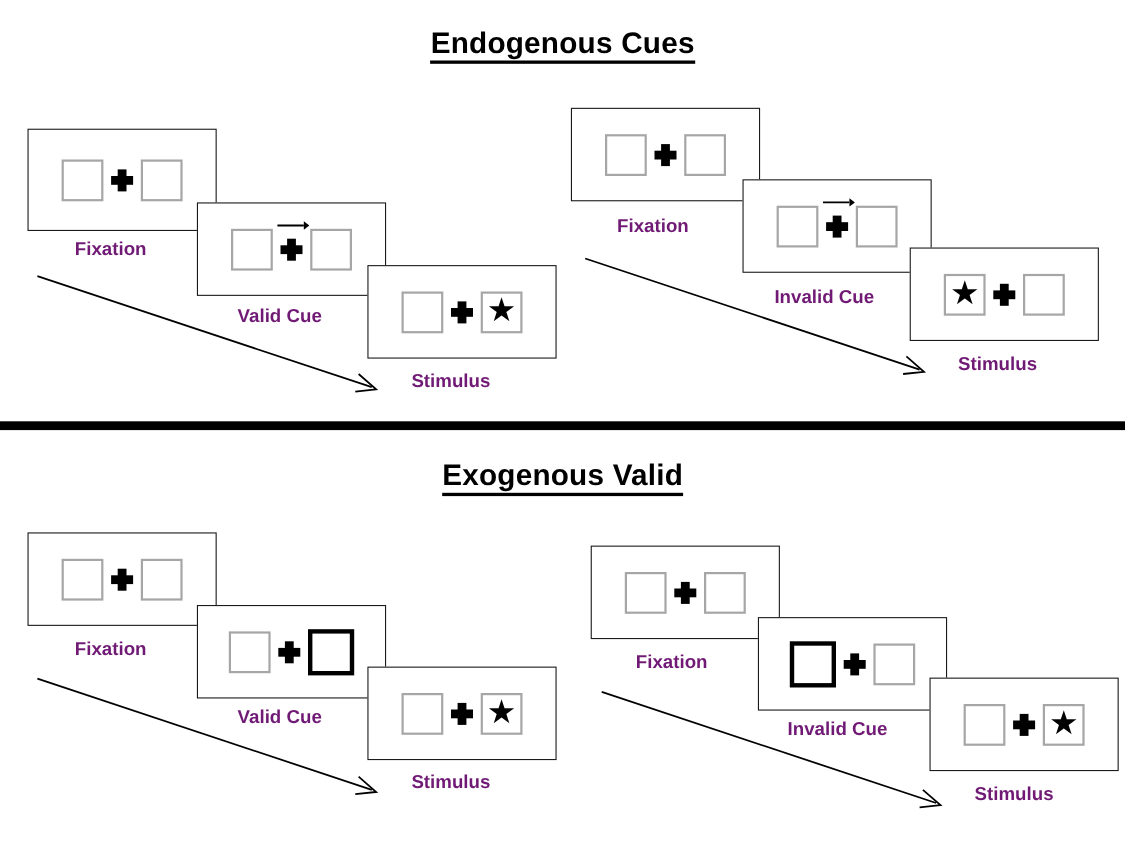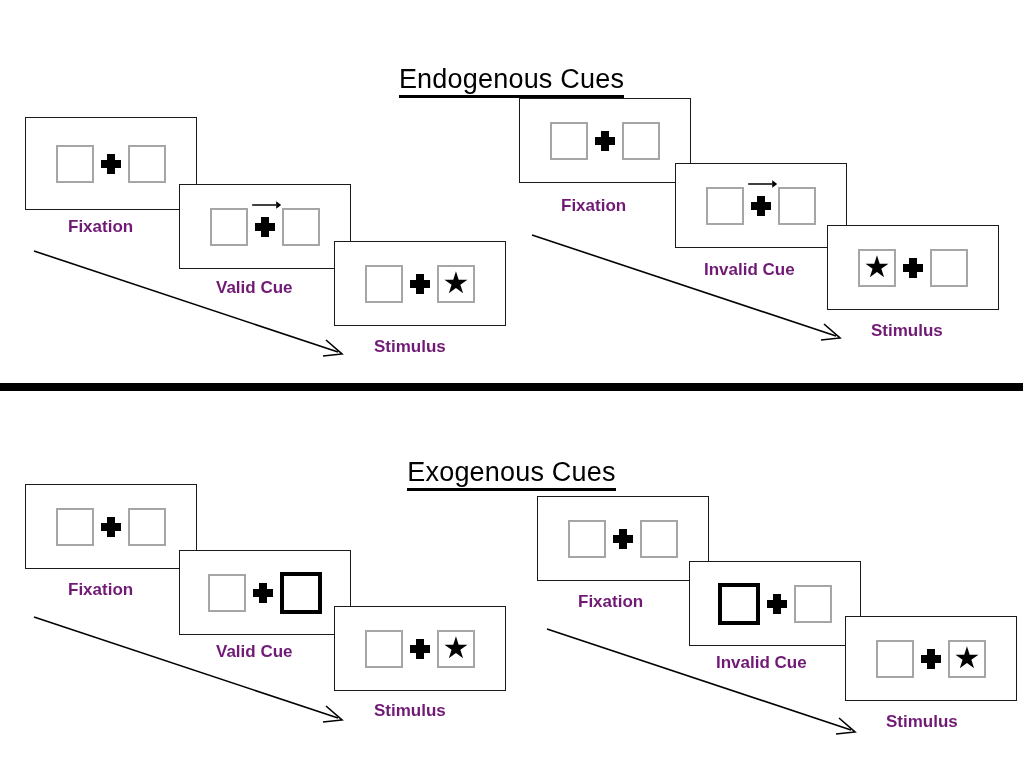--- a/index.html
+++ b/index.html
@@ -14,24 +14,23 @@
     font-family: "Liberation Sans", sans-serif;
     overflow: hidden;
   }
 
   
   .section-title {
     position: absolute;
     width: 100%;
     text-align: center;
     font-size: 27px;
-    font-weight: normal;
+    font-weight: bold;
     color: #000000;
     letter-spacing: 0.2px;
-    margin-top: 40px;
   }
   .section-title span {
     border-bottom: 3px solid #000000;
     padding-bottom: 1px;
   }
 
   
   .divider {
     position: absolute;
     left: 0;
@@ -240,21 +239,21 @@
 <div class="caption" style="left:871px; top:321px;">Stimulus</div>
 
 <svg class="flow-arrow" style="left:528px; top:228px; width:320px; height:120px;" viewBox="0 0 320 120">
   <line x1="4" y1="7" x2="308" y2="108" stroke="#000" stroke-width="1.6"></line>
   <polyline points="296,96 312,110 293,112" fill="none" stroke="#000" stroke-width="1.6"></polyline>
 </svg>
 
 <div class="divider" style="top:383px;"></div>
 
 <div class="section-title" style="top:417px;">
-  <span>Exogenous Cues</span>
+  <span>Exogenous Valid</span>
 </div>
 
 <div class="frame" style="left:25px; top:484px; width:172px; height:85px;">
   <div class="frame-inner">
     <div class="box"></div>
     <div class="plus">
         <i class="plus-glyph"></i>
       </div>
     <div class="box"></div>
   </div>

